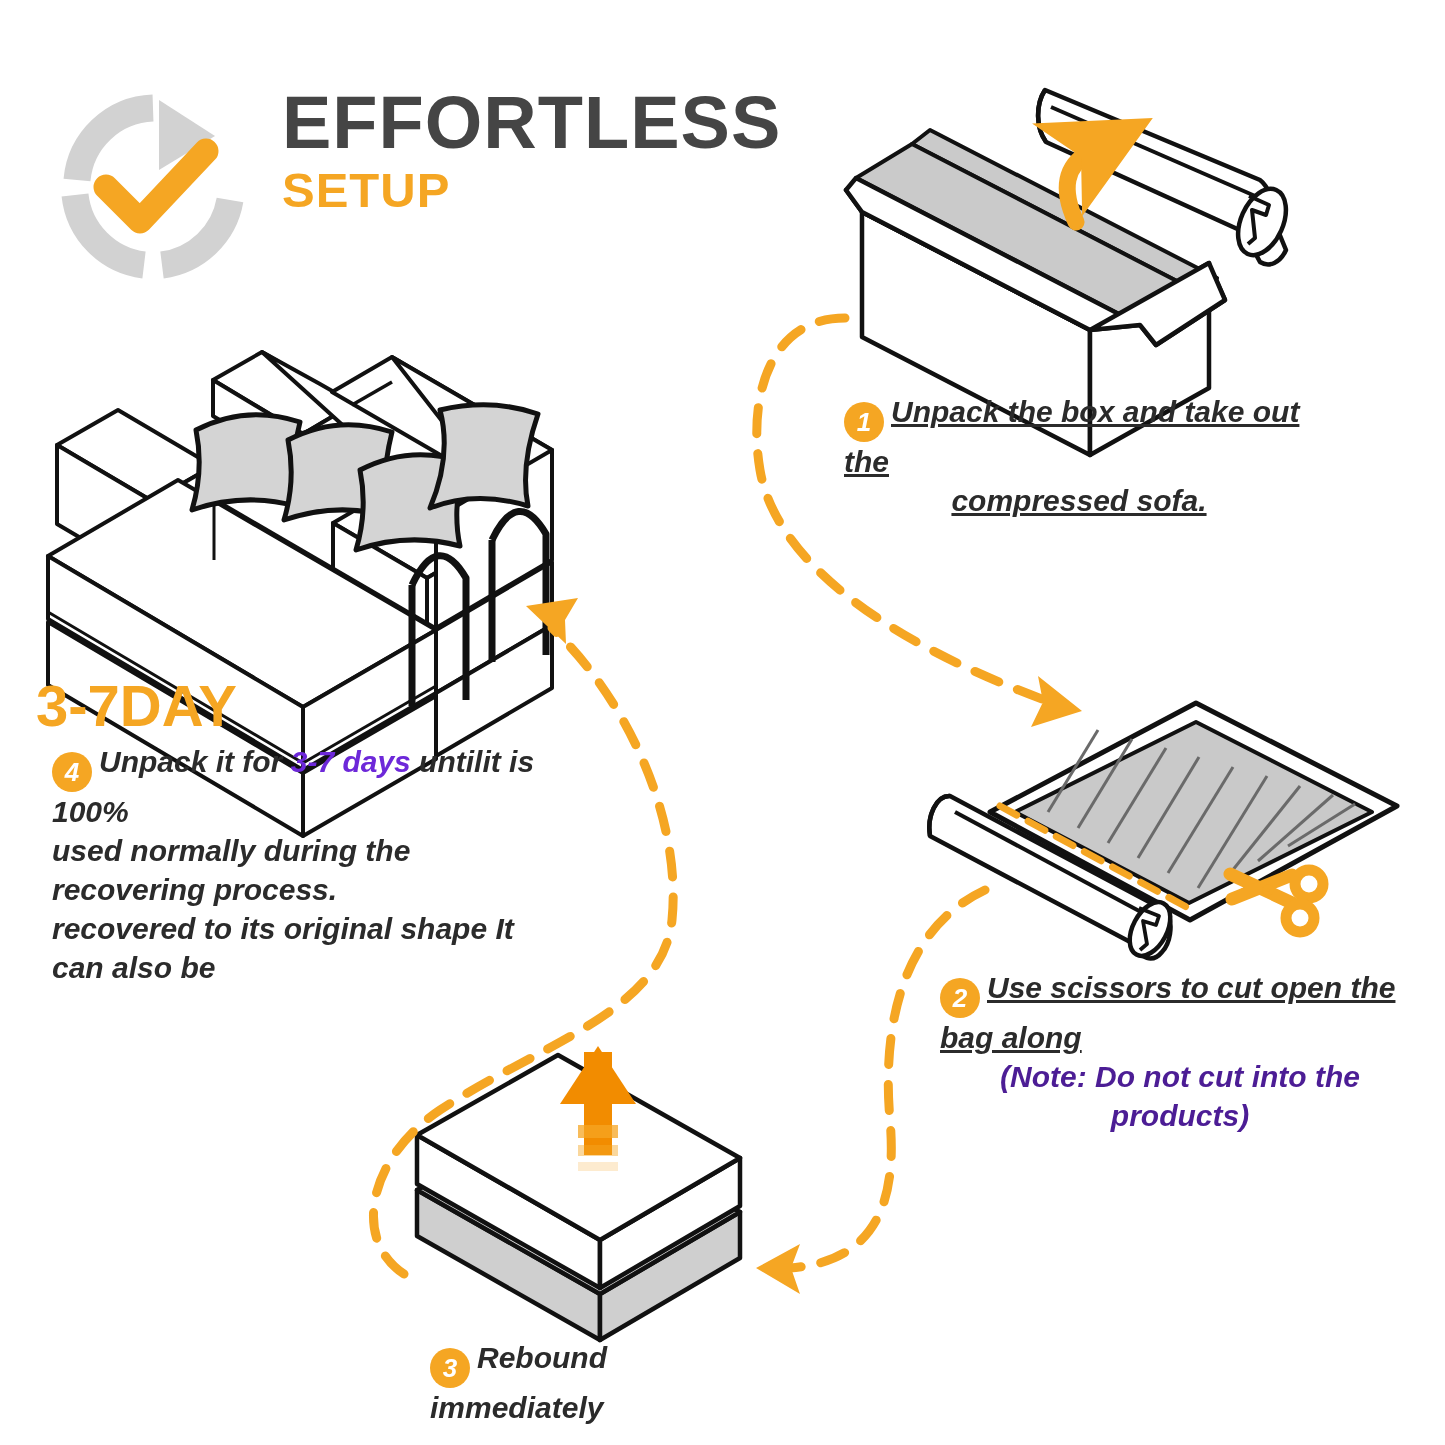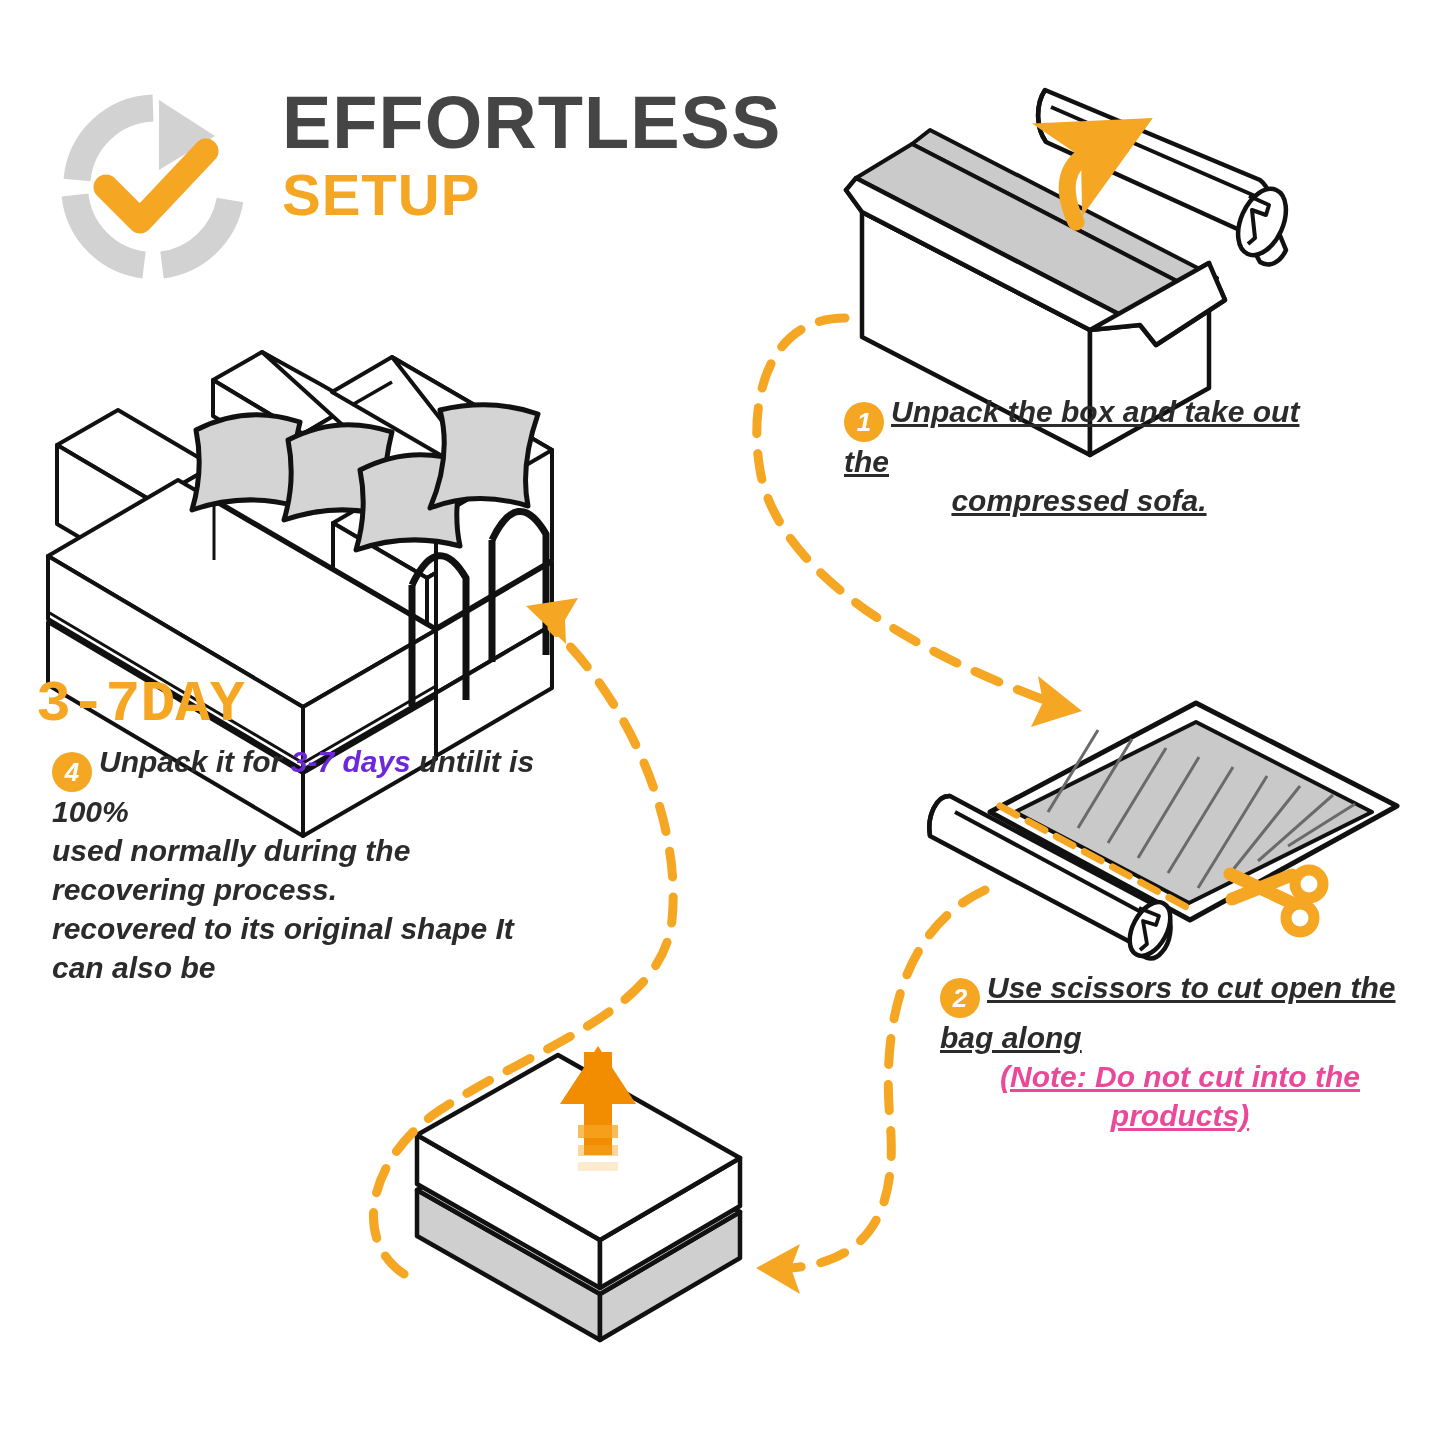--- a/index.html
+++ b/index.html
@@ -12,21 +12,21 @@
 
   
   #header{position:absolute;left:44px;top:80px;width:740px;height:210px;}
   #logo-icon{position:absolute;left:14px;top:12px;width:190px;height:190px;}
   #title-block{position:absolute;left:238px;top:8px;}
   .title-line1{
     font-size:74px;font-weight:bold;letter-spacing:1px;
     color:#454545;line-height:0.95;
   }
   .title-line2{
-    font-size:58px;font-weight:bold;letter-spacing:1px;
+    font-size:49px;font-weight:bold;letter-spacing:1px;
     color:#F5A623;line-height:1.0;margin-top:8px;
   }
 
   
   .layer{position:absolute;left:0;top:0;width:1445px;height:1445px;pointer-events:none;}
 
   
   .step-text{
     position:absolute;
     font-family:"Liberation Sans", sans-serif;
@@ -38,32 +38,32 @@
   .badge{
     display:inline-block;
     width:40px;height:40px;border-radius:50%;
     background:#F5A623;color:#ffffff;
     font-size:26px;font-weight:bold;font-style:italic;
     text-align:center;line-height:40px;
     vertical-align:-9px;margin-right:7px;
     letter-spacing:0;
   }
   .hl{color:#6d28d9;}
-  .note{color:#ec4899;font-style:italic;font-weight:bold;text-decoration:underline;}
+  .note{color:#4c1d95;font-style:italic;font-weight:bold;}
 
   #step1-text{left:844px;top:392px;width:470px;font-size:30px;text-align:center;text-decoration:underline;}
   #step1-text .l1{text-align:left;}
   #step2-text{left:940px;top:968px;width:480px;font-size:30px;text-align:center;}
   #step3-text{left:430px;top:1338px;width:330px;font-size:30px;text-align:left;}
   #step4-text{left:52px;top:742px;width:500px;font-size:30px;text-align:left;}
 
   #days-label{
     position:absolute;left:36px;top:672px;
     font-size:58px;font-weight:bold;color:#F5A623;
-    letter-spacing:0px;font-family:Liberation Mono, monospace;
+    letter-spacing:0px;font-family:Liberation Sans, sans-serif;
   }
 </style>
 </head>
 <body>
 
 <div id="stage">
 
   <div id="header">
 
     <div id="logo-icon">
@@ -274,20 +274,23 @@
     <div>compressed sofa.</div>
   </div>
 
   <div class="step-text" id="step2-text">
     <div style="text-align:left;text-decoration:underline;">
       <span class="badge">2</span><span>Use scissors to cut open the bag along</span>
     </div>
     <div class="note">(Note: Do not cut into the products)</div>
   </div>
 
+  <div class="step-text" id="step3-text">
+    <span class="badge">3</span><span>Rebound immediately</span>
+  </div>
 
   <div id="days-label">3-7DAY</div>
 
   <div class="step-text" id="step4-text">
     <div>
       <span class="badge">4</span><span>Unpack it for </span><span class="hl">3-7 days</span><span> untilit is 100%</span>
     </div>
     <div>used normally during the recovering process.</div>
     <div>recovered to its original shape It can also be</div>
   </div>

